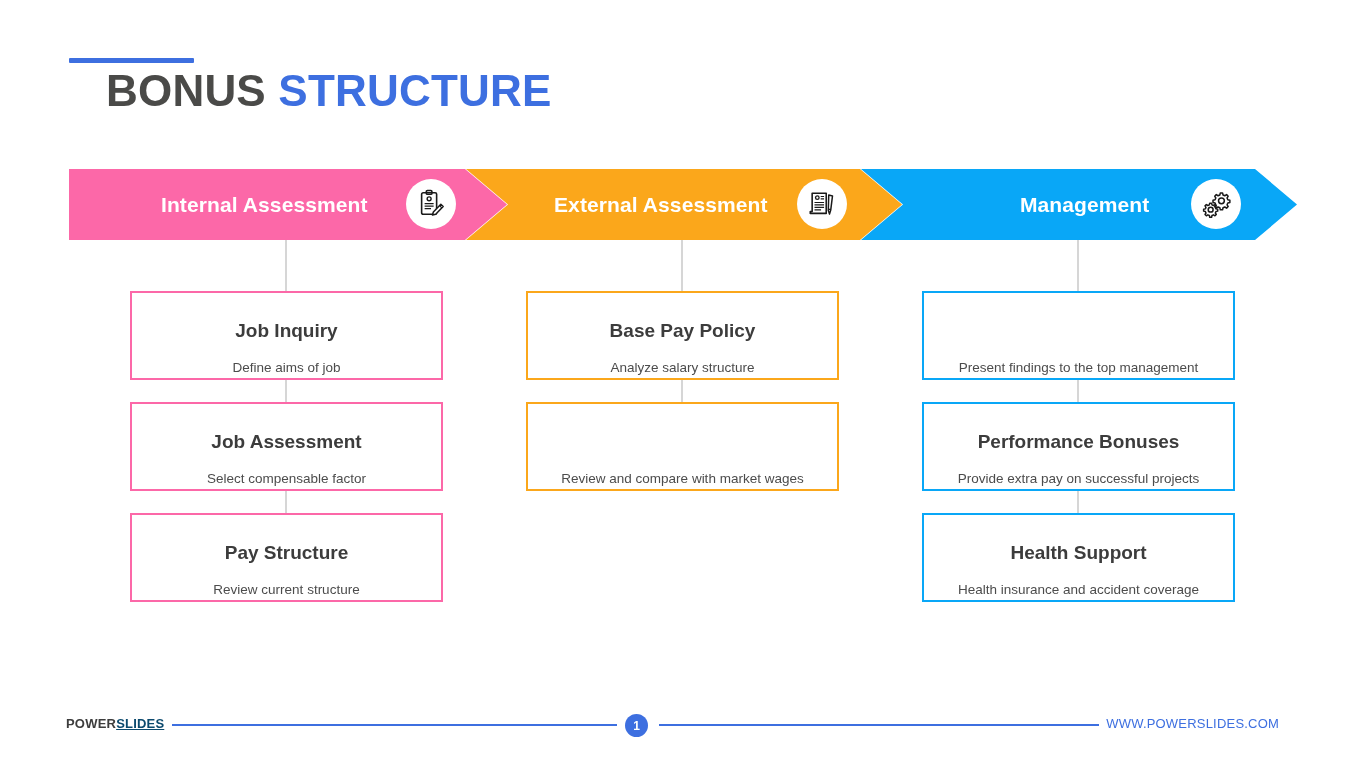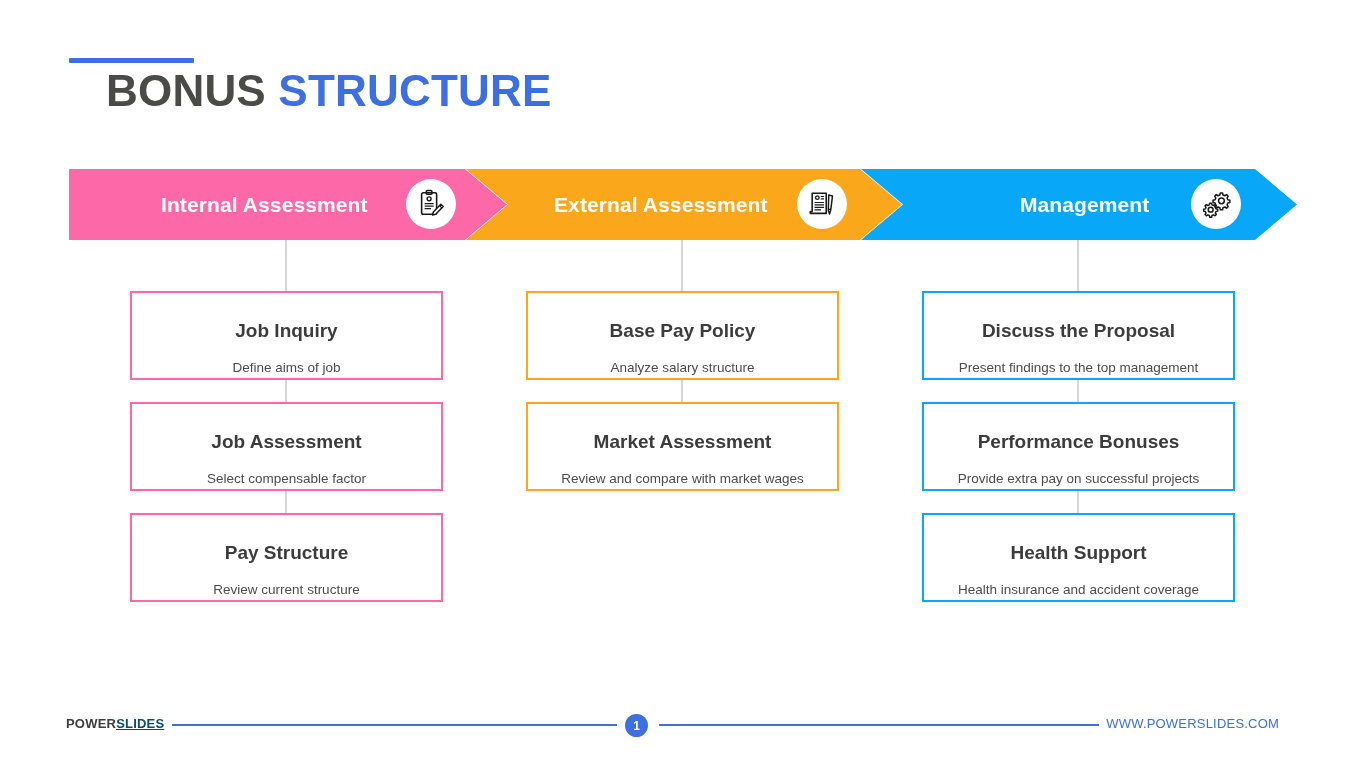--- a/index.html
+++ b/index.html
@@ -298,28 +298,26 @@
     <div class="card-sub">Review current structure</div>
   </div>
 </div>
 
 <div class="column" id="column-2">
   <div class="card">
     <div class="card-title">Base Pay Policy</div>
     <div class="card-sub">Analyze salary structure</div>
   </div>
   <div class="card">
-    <div class="card-title">Market Assessment</div>
     <div class="card-sub">Review and compare with market wages</div>
   </div>
 </div>
 
 <div class="column" id="column-3">
   <div class="card">
-    <div class="card-title">Discuss the Proposal</div>
     <div class="card-sub">Present findings to the top management</div>
   </div>
   <div class="card">
     <div class="card-title">Performance Bonuses</div>
     <div class="card-sub">Provide extra pay on successful projects</div>
   </div>
   <div class="card">
     <div class="card-title">Health Support</div>
     <div class="card-sub">Health insurance and accident coverage</div>
   </div>

